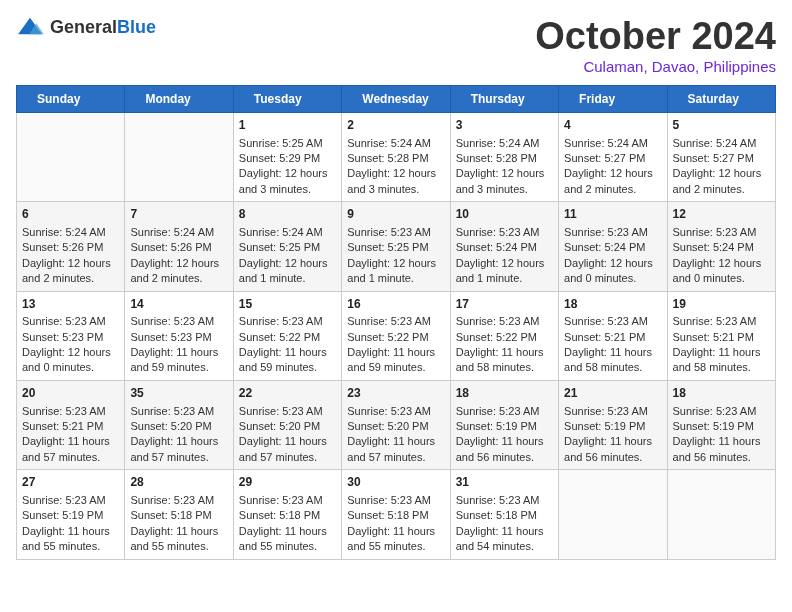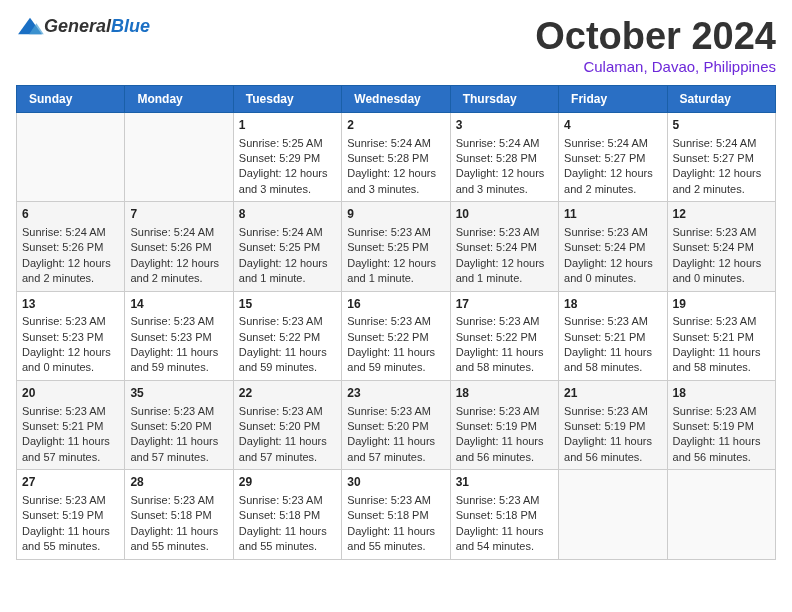--- a/index.html
+++ b/index.html
@@ -11,23 +11,22 @@
       padding: 16px;
     }
     .header-area {
       display: flex;
       justify-content: space-between;
       align-items: flex-start;
       margin-bottom: 10px;
     }
     .logo {
       display: flex;
-      align-items: flex-start;
-      gap: 0;
-      font-style: italic;
+      align-items: flex-end;
+      gap: 6px;
     }
     .logo-icon {
       width: 28px;
       height: 22px;
     }
     .title-area {
       text-align: right;
     }
     .month-title {
       font-size: 38px;
@@ -40,21 +39,21 @@
       color: #6d28d9;
     }
     table {
       width: 100%;
       border-collapse: collapse;
       font-size: 10.5px;
     }
     thead tr th {
       background-color: #2a6fc4;
       color: #fff;
-      padding: 6px 12px;
+      padding: 6px 20px;
       text-align: left;
       font-size: 12px;
       font-weight: 600;
       border: 1px solid #1a5fa8;
     }
     tbody tr td {
       vertical-align: top;
       padding: 4px 5px;
       border: 1px solid #ccc;
       width: 108px;

